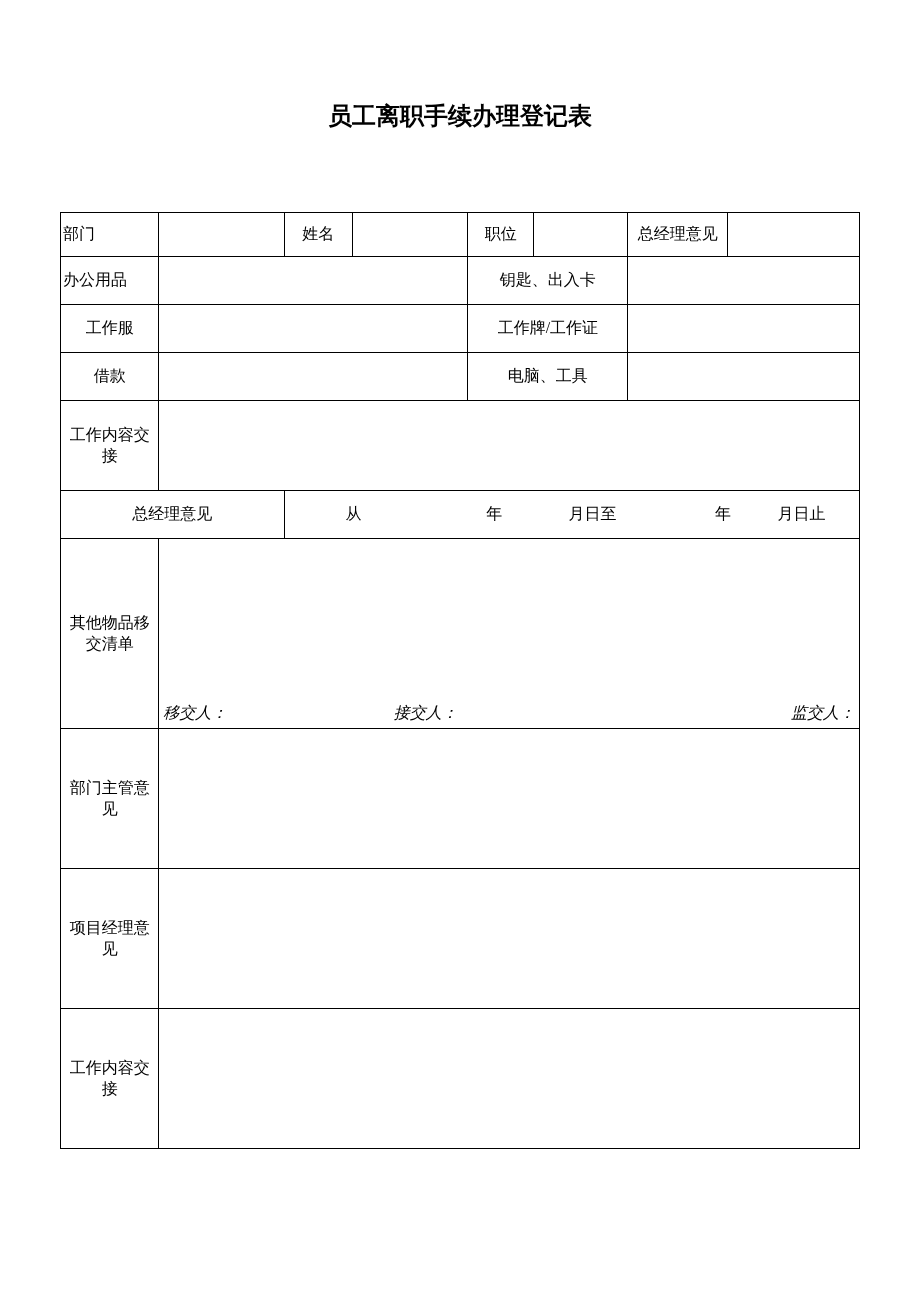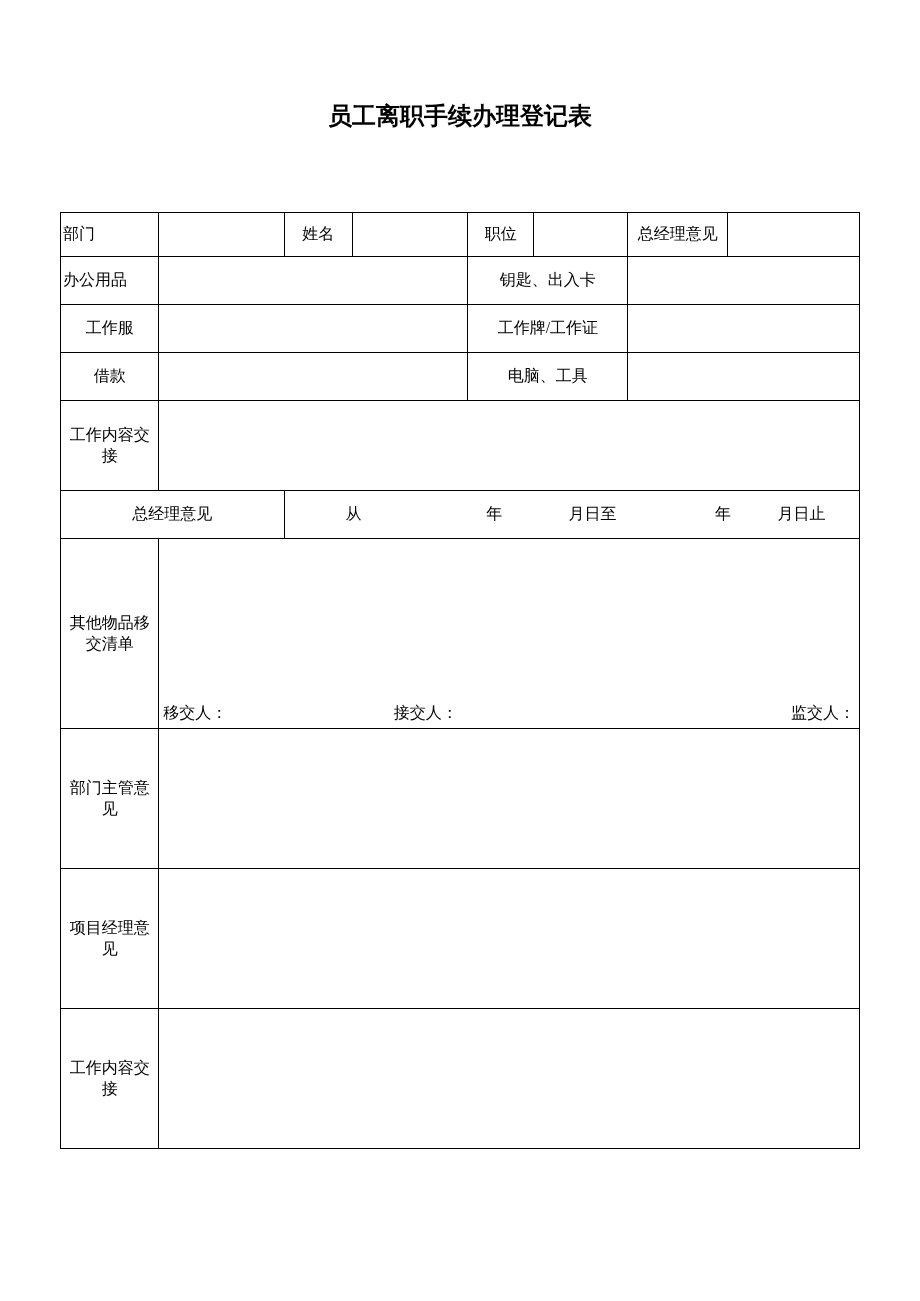--- a/index.html
+++ b/index.html
@@ -55,20 +55,21 @@
       width: 100%;
       align-items: center;
     }
     .salary-content span {
       white-space: pre;
     }
     .handover-cell {
       vertical-align: bottom;
       text-align: left;
       padding: 0 4px 4px 4px;
+      font-style: italic;
     }
     .handover-row {
       display: flex;
       width: 100%;
     }
     .handover-row > div {
       flex: 1;
     }
   </style>
 </head>

